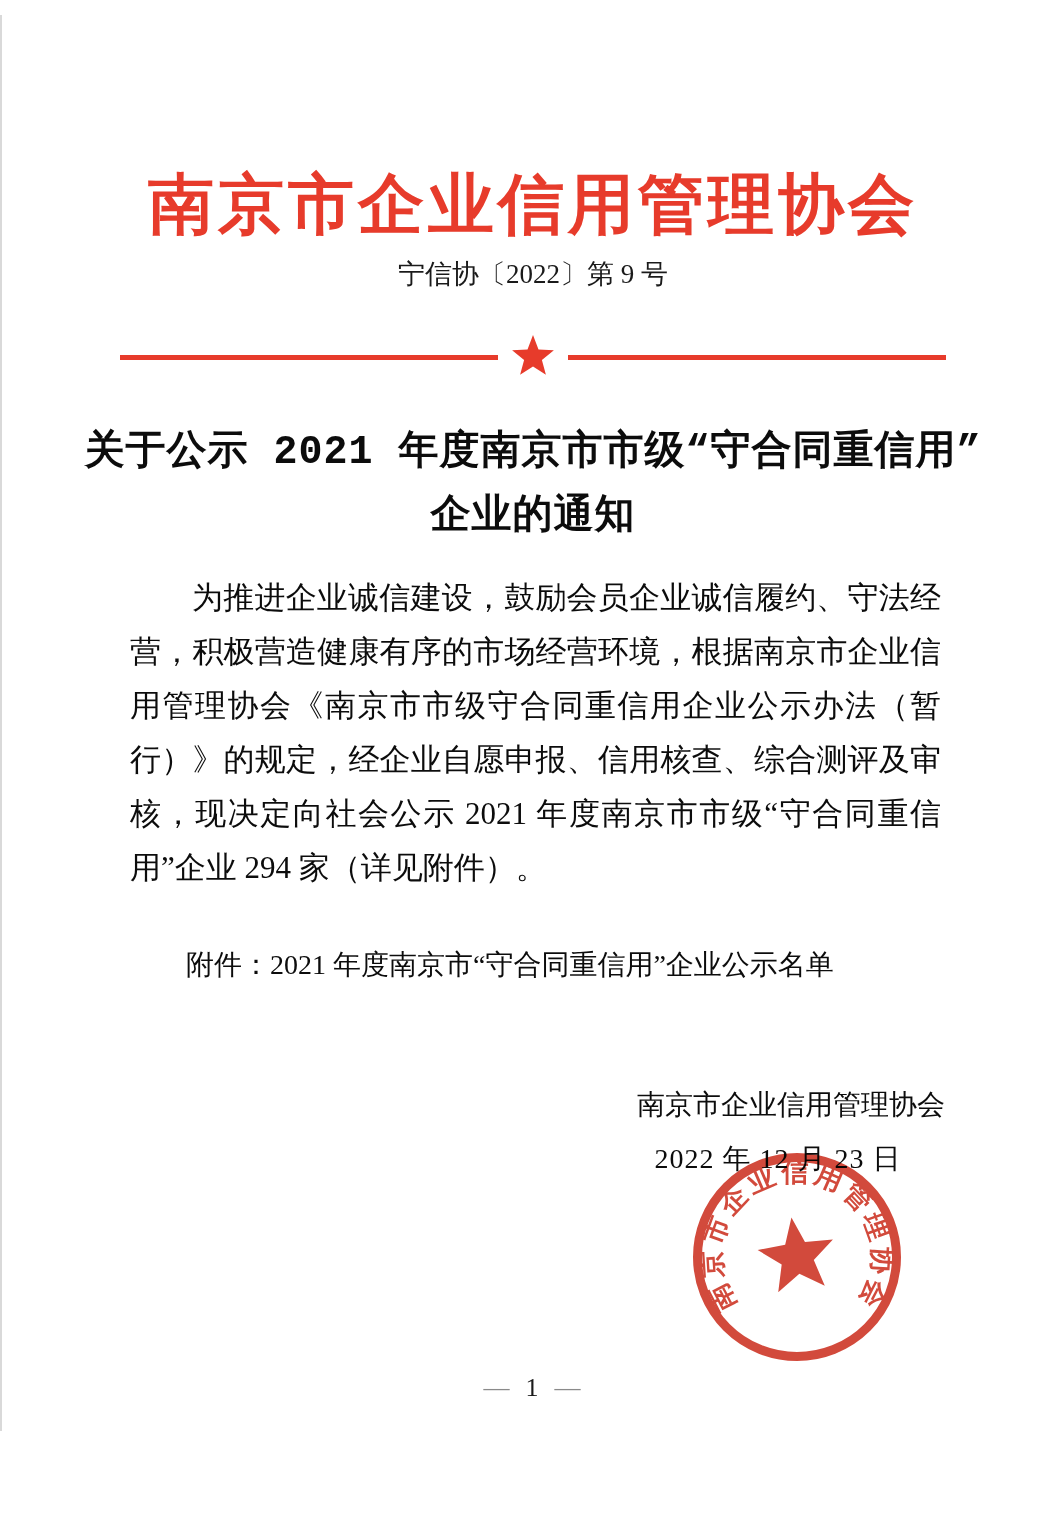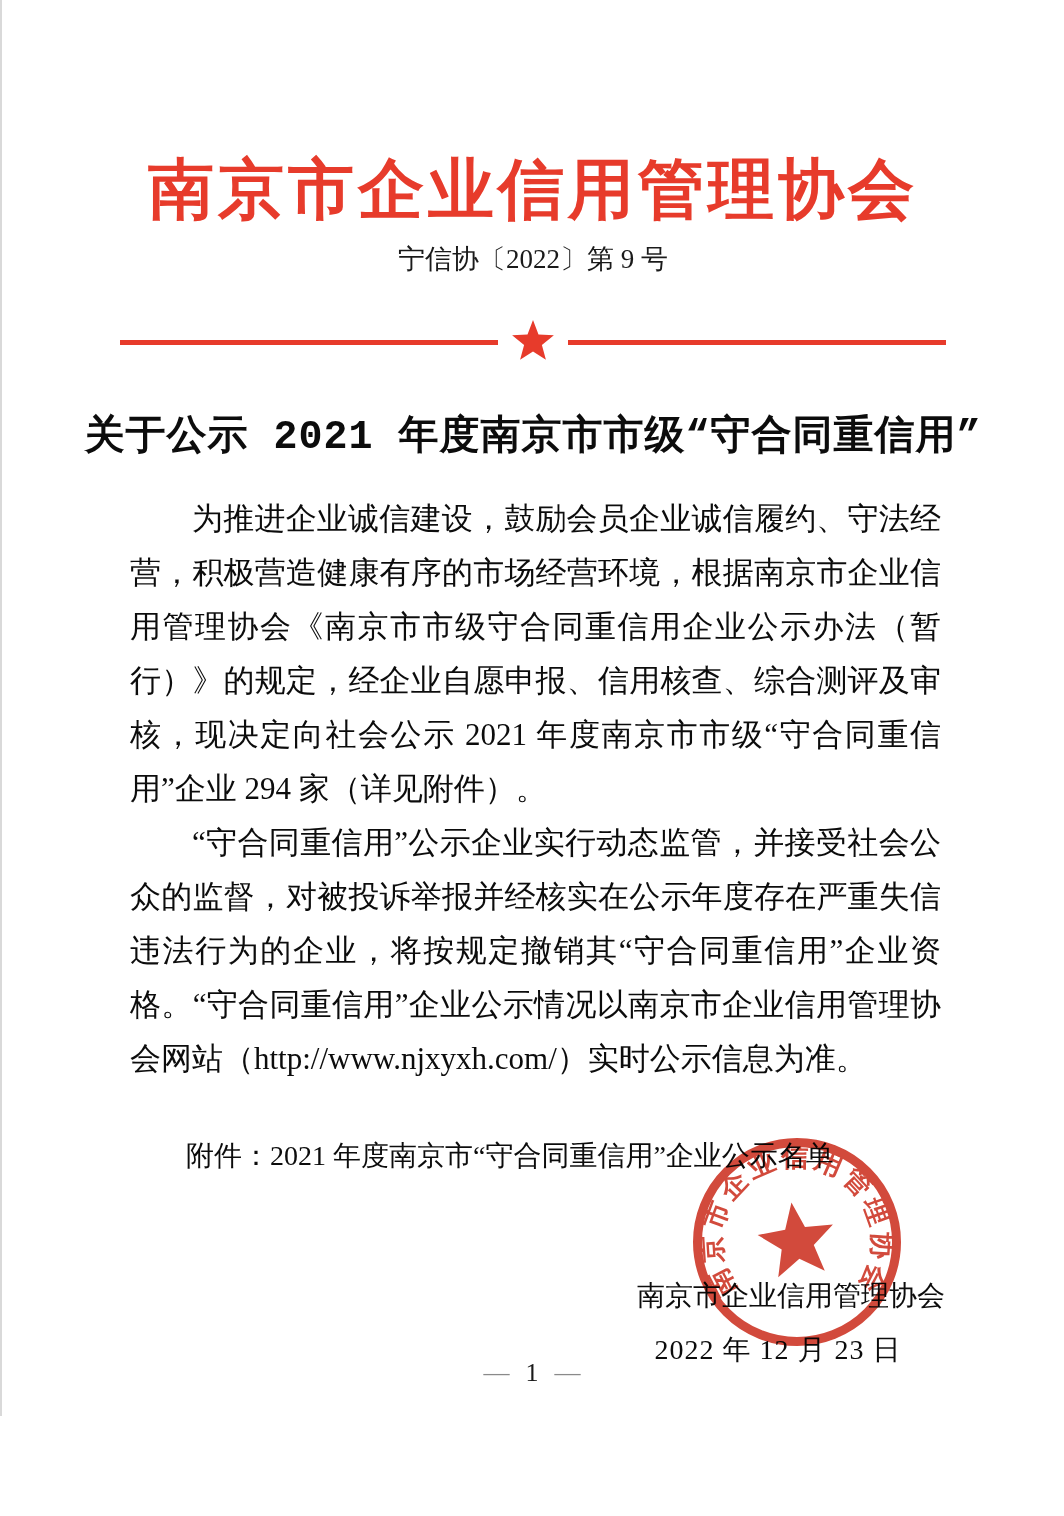--- a/index.html
+++ b/index.html
@@ -10,20 +10,21 @@
   .page {
     position: relative;
     width: 1064px;
     height: 1416px;
     background: #ffffff;
     border-left: 2px solid #d9d9d9;
     box-sizing: border-box;
     overflow: hidden;
     font-family: "Liberation Serif", "DejaVu Serif", serif;
     color: #111111;
+    margin-top: 15px;
   }
 
   
   .org-title {
     margin-top: 146px;
     text-align: center;
     font-family: "Liberation Sans", "DejaVu Sans", sans-serif;
     font-weight: 900;
     font-size: 66px;
     line-height: 86px;
@@ -147,25 +148,25 @@
     <div class="star-wrap">
       <svg width="46" height="46" viewBox="-23 -23 46 46" aria-hidden="true">
         <polygon fill="#e73b2b" points="0,-22 5.5,-7.6 20.9,-6.8 8.9,2.9 12.9,17.8 0,9.4 -12.9,17.8 -8.9,2.9 -20.9,-6.8 -5.5,-7.6"></polygon>
       </svg>
     </div>
     <div class="seg"></div>
   </div>
 
   <div class="doc-title">
     <div>关于公示 2021 年度南京市市级“守合同重信用”</div>
+    <div>企业的通知</div>
   </div>
 
   <div class="body-text">
     <p>为推进企业诚信建设，鼓励会员企业诚信履约、守法经营，积极营造健康有序的市场经营环境，根据南京市企业信用管理协会《南京市市级守合同重信用企业公示办法（暂行）》的规定，经企业自愿申报、信用核查、综合测评及审核，现决定向社会公示 2021 年度南京市市级“守合同重信用”企业 294 家（详见附件）。</p>
-    <p>“守合同重信用”公示企业实行动态监管，并接受社会公众的监督，对被投诉举报并经核实在公示年度存在严重失信违法行为的企业，将按规定撤销其“守合同重信用”企业资格。“守合同重信用”企业公示情况以南京市企业信用管理协会网站（http://www.njxyxh.com/）实时公示信息为准。</p>
   </div>
 
   <div class="attachment">附件：2021 年度南京市“守合同重信用”企业公示名单</div>
 
   <div class="signature">
     <div class="sig-org">南京市企业信用管理协会</div>
     <div class="sig-date">2022 年 12 月 23 日</div>
   </div>
 
   <svg class="seal" viewBox="-120 -120 240 240">

